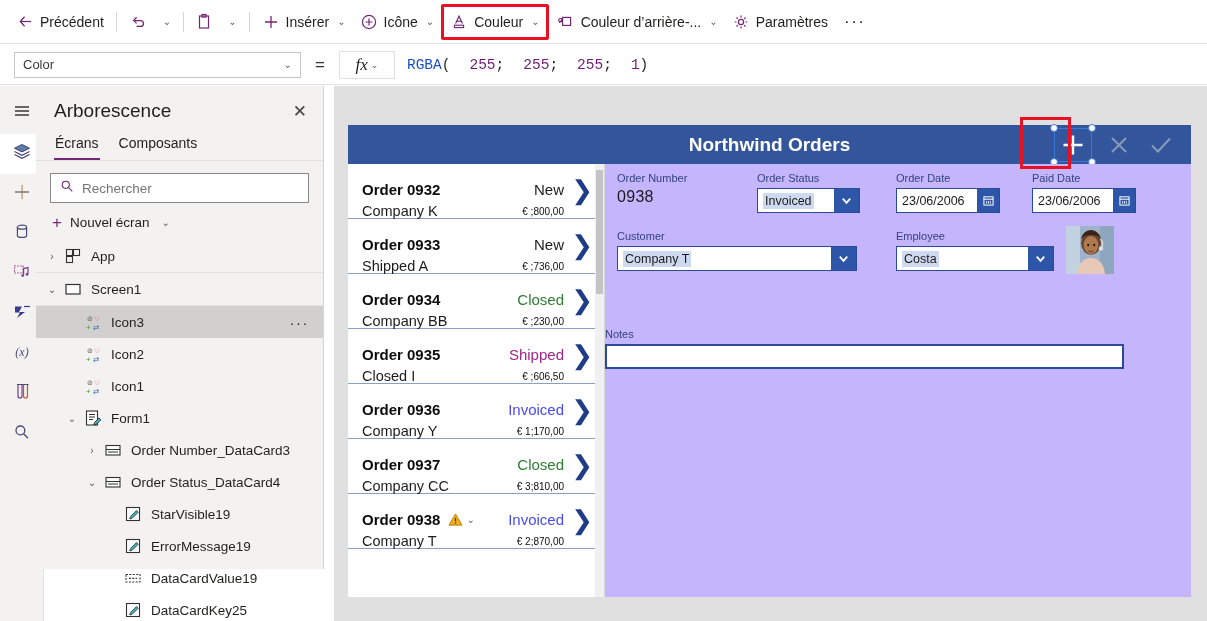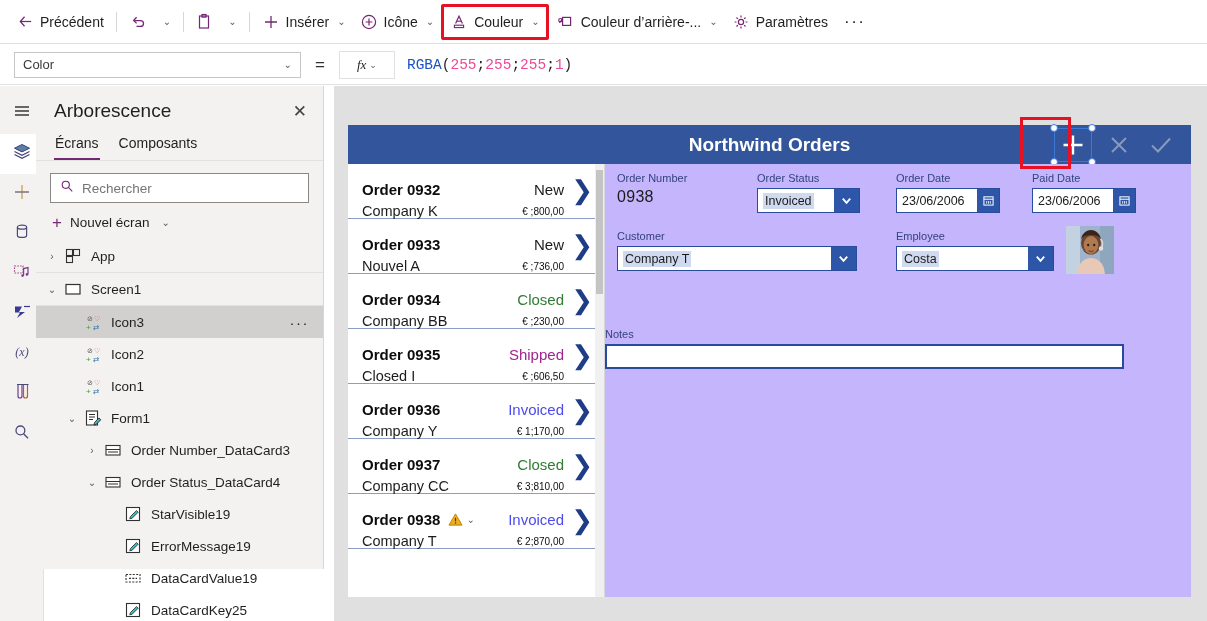--- a/index.html
+++ b/index.html
@@ -38,29 +38,29 @@
     width:287px; height:26px; border:1px solid #c8c6c4; background:#fff;
     display:flex; align-items:center; justify-content:space-between;
     padding:0 8px; font-size:13px; color:#3b3a39;
   }
   .propsel .caret { color:#605e5c; font-size:10px; }
   .eq { font-size:17px; color:#323130; margin:0 14px; font-weight:400; }
   .fxbox {
     width:56px; height:28px; border:1px solid #e1e1e1; background:#fff;
     display:flex; align-items:center; justify-content:center; gap:3px;
   }
-  .fxbox .fi { font-family:"Liberation Serif", serif; font-style:italic; font-size:13px; color:#201f1e; }
+  .fxbox .fi { font-family:"Liberation Serif", serif; font-style:italic; font-size:17px; color:#201f1e; }
   .fxbox .caret { font-size:9px; color:#605e5c; }
   .formula {
     flex:1; height:28px; display:flex; align-items:center; padding-left:12px;
     font-family:"Liberation Mono", monospace; font-size:14.5px;
   }
   .f-fn { color:#1a52c4; }
   .f-pun { color:#201f1e; }
-  .f-num { color:#ec4899; }
+  .f-num { color:#701a75;margin-left:19px; }
 
   
   .rail {
     position:absolute; left:0; top:86px; width:44px; height:535px;
     background:#f3f2f1; border-right:1px solid #e1e1e1;
     display:flex; flex-direction:column; align-items:center; padding-top:8px;
   }
   .rail-btn {
     width:44px; height:40px; display:flex; align-items:center; justify-content:center;
     cursor:default;
@@ -595,21 +595,21 @@
                 <span class="g-amount">€ ;800,00</span>
               </div>
               <span class="g-chev">❯</span>
             </div>
             <div class="g-row">
               <div class="g-l1">
                 <span class="g-order">Order 0933</span>
                 <span class="g-status" style="color: rgb(27, 27, 27);">New</span>
               </div>
               <div class="g-l2">
-                <span class="g-company">Nouvel A</span>
+                <span class="g-company">Shipped A</span>
                 <span class="g-amount">€ ;736,00</span>
               </div>
               <span class="g-chev">❯</span>
             </div>
             <div class="g-row">
               <div class="g-l1">
                 <span class="g-order">Order 0934</span>
                 <span class="g-status" style="color: rgb(46, 125, 50);">Closed</span>
               </div>
               <div class="g-l2">

